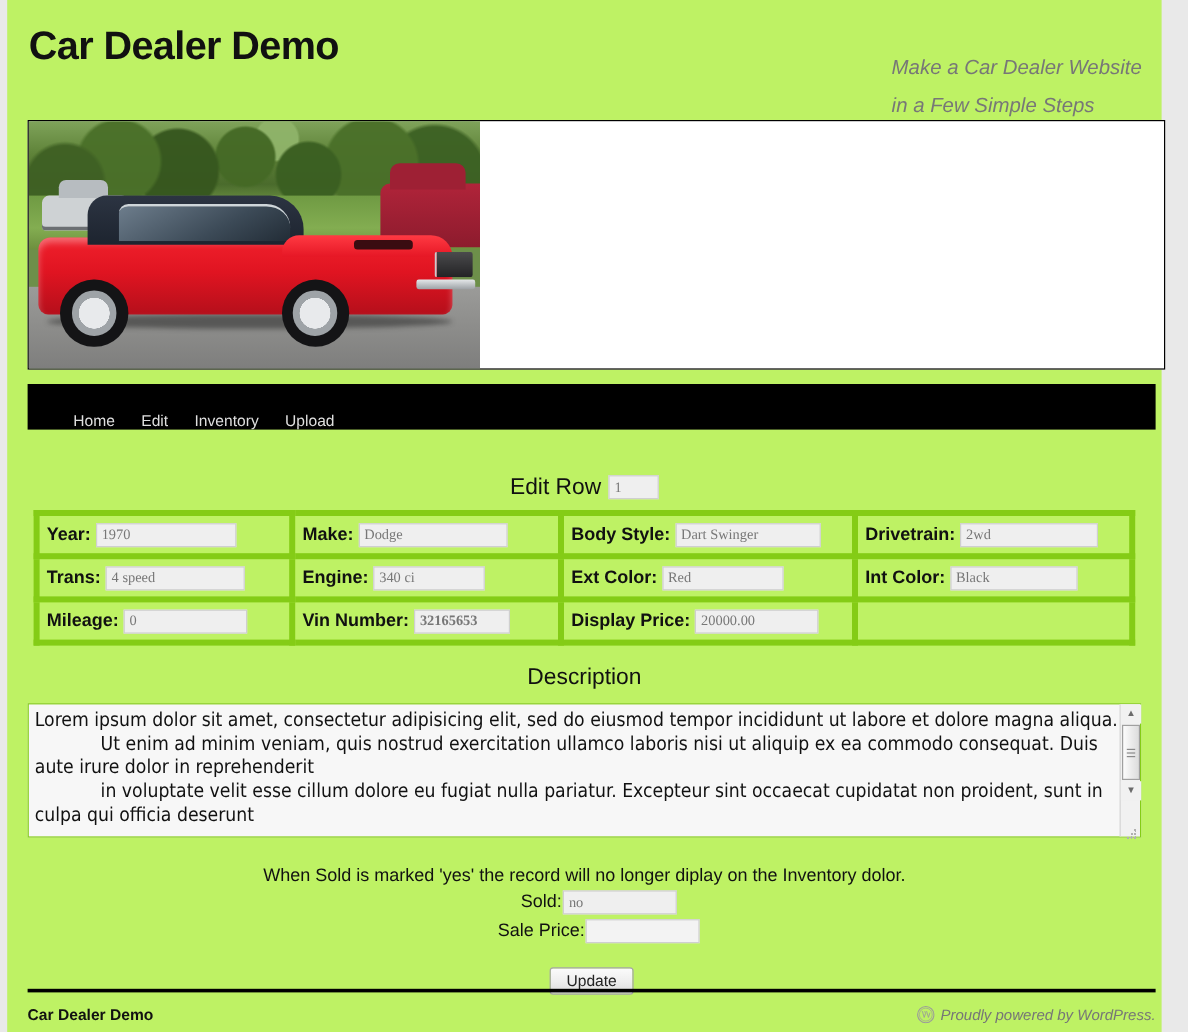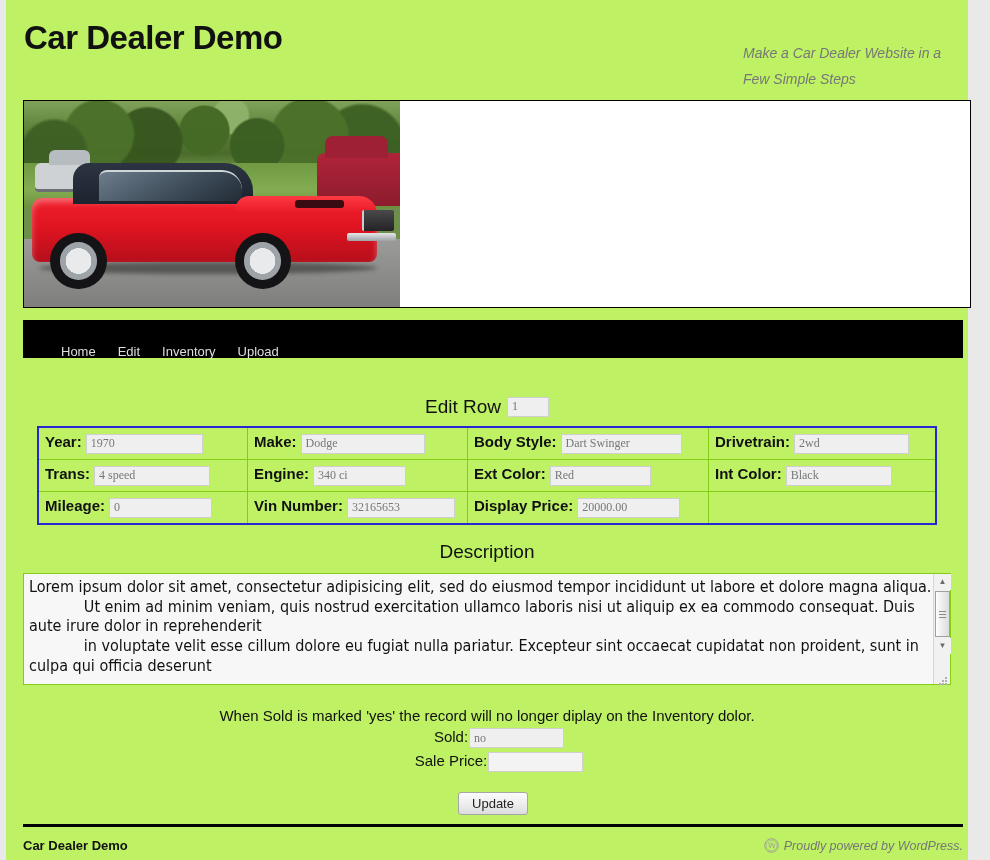--- a/index.html
+++ b/index.html
@@ -37,21 +37,21 @@
     color: #111111;
     letter-spacing: -0.5px;
     line-height: 1.1;
     font-family: "Liberation Sans", sans-serif;
   }
   .site-description {
     position: absolute;
     left: 737px;
     top: 41px;
     width: 215px;
-    font-size: 14px;
+    font-size: 17px;
     font-style: italic;
     color: #777777;
     line-height: 1.85;
     text-align: left;
   }
 
   
   .header-image-box {
     position: absolute;
     left: 17px;
@@ -233,21 +233,21 @@
 
   
   table.fields {
     border-collapse: collapse;
     margin: 9px auto 0 auto;
     width: 845px;
     border: 2px solid #2727d6;
     table-layout: fixed;
   }
   table.fields td {
-    border: 1px solid #84cc16;
+    border: 5px solid #84cc16;
     padding: 5px 6px;
     font-size: 15px;
     font-weight: bold;
     color: #111111;
     white-space: nowrap;
     height: 21px;
   }
   td.c1 { width: 196px; }
   td.c2 { width: 207px; }
   td.c3 { width: 228px; }
@@ -255,21 +255,21 @@
   table.fields input.txt { margin-left: 4px; }
   .in-year   { width: 117px; }
   .in-make   { width: 124px; }
   .in-body   { width: 121px; }
   .in-drive  { width: 115px; }
   .in-trans  { width: 116px; }
   .in-engine { width: 93px; }
   .in-ext    { width: 101px; }
   .in-int    { width: 106px; }
   .in-mileage{ width: 103px; }
-  .in-vin    { width: 108px; }
+  .in-vin    { width: 80px; font-weight: bold; }
   .in-price  { width: 103px; }
 
   
   .description-title {
     text-align: center;
     font-size: 19px;
     color: #111111;
     margin-top: 16px;
   }
   .desc-wrap {

